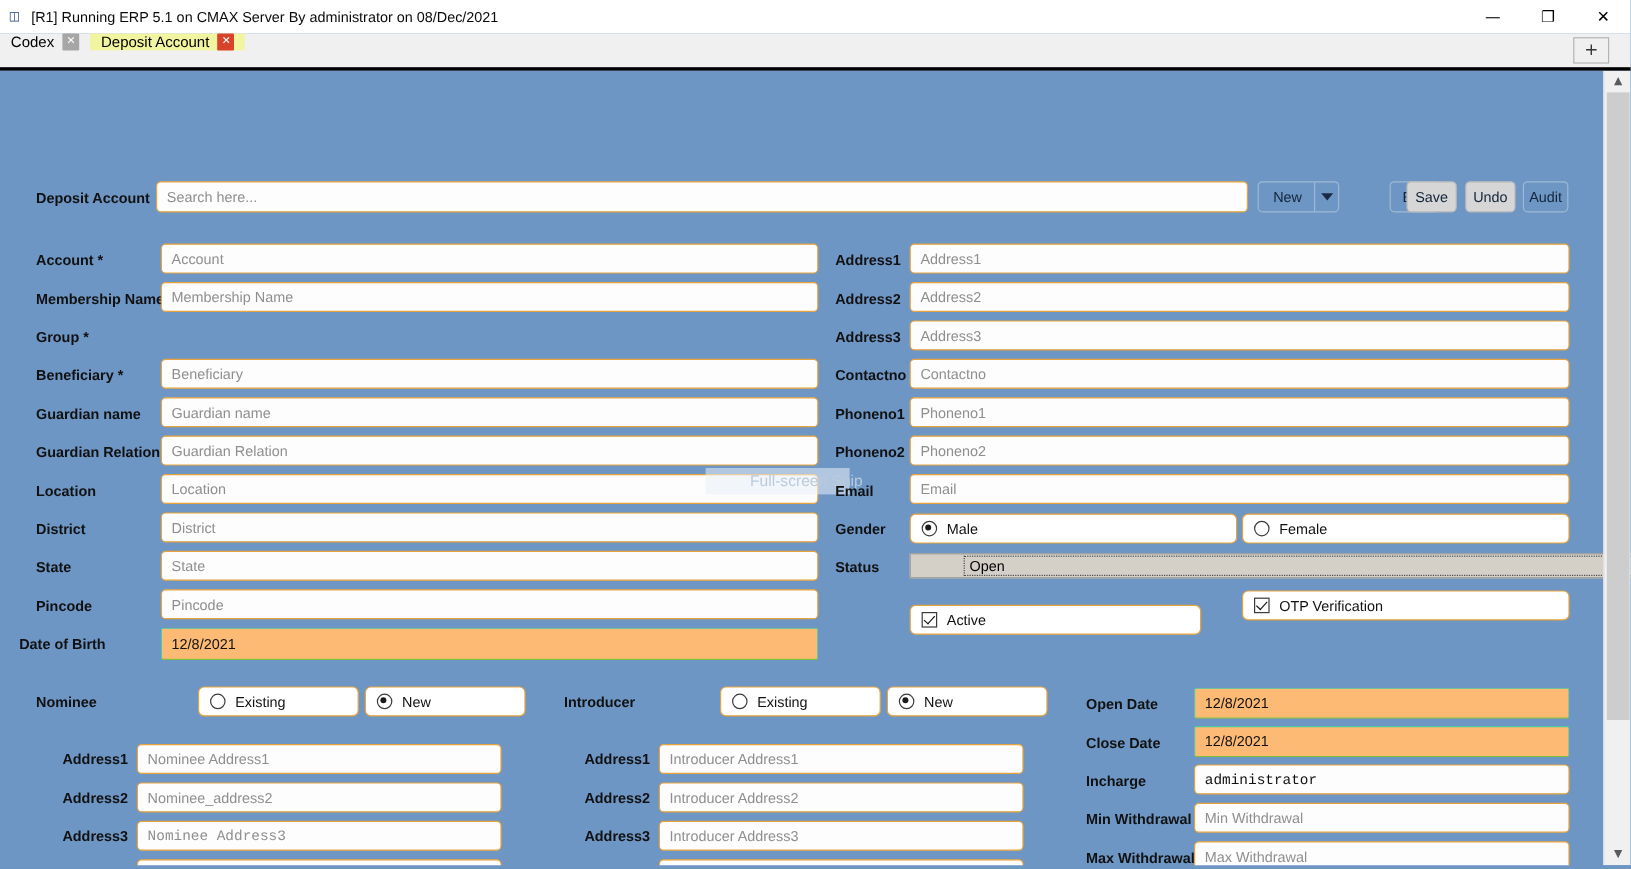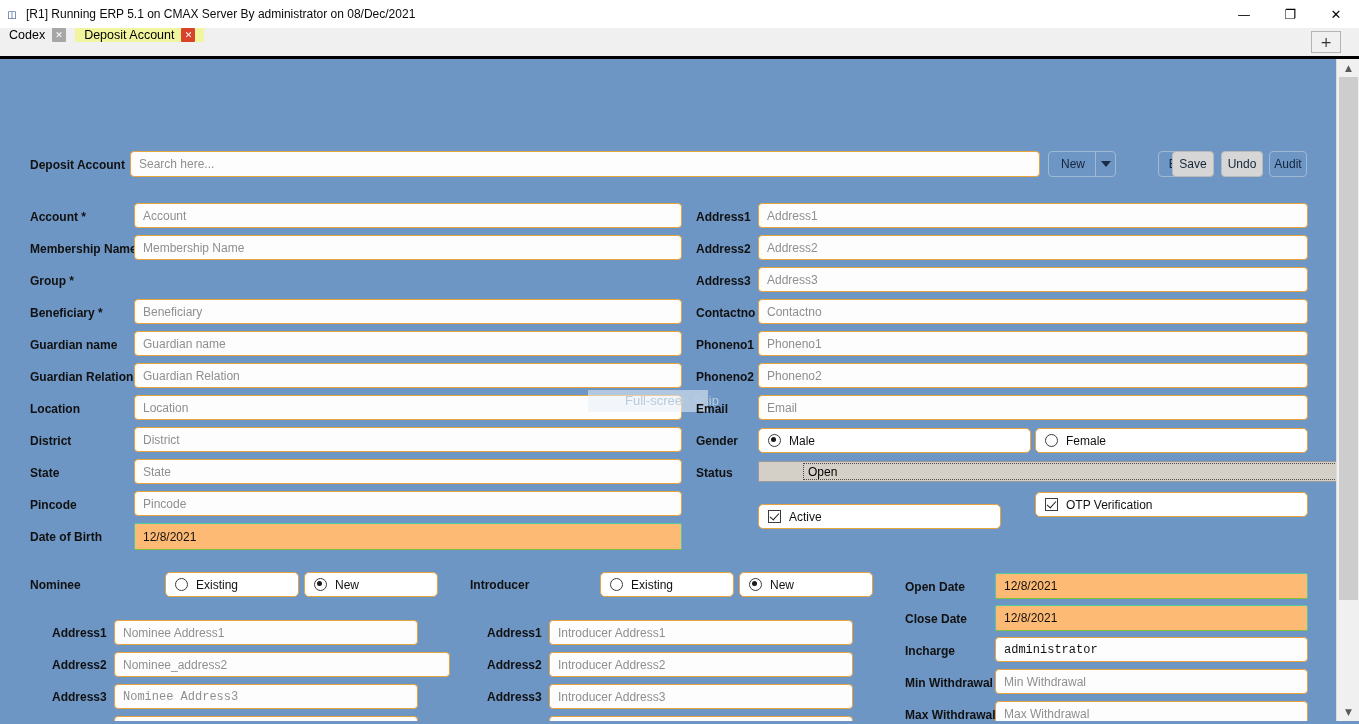--- a/index.html
+++ b/index.html
@@ -338,21 +338,21 @@
 
   <div class="lbl" style="left:30px; top:375px;">District</div>
   <div class="fld" style="left:134px; top:368px; width:548px;">District</div>
 
   <div class="lbl" style="left:30px; top:407px;">State</div>
   <div class="fld" style="left:134px; top:400px; width:548px;">State</div>
 
   <div class="lbl" style="left:30px; top:439px;">Pincode</div>
   <div class="fld" style="left:134px; top:432px; width:548px;">Pincode</div>
 
-  <div class="lbl" style="left:30px; top:471px;">Date of Birth</div>
+  <div class="lbl" style="left:16px; top:471px;">Date of Birth</div>
   <div class="fld greenbox" style="left:134px; top:464px; width:548px; height:27px;">12/8/2021</div>
 
   <div class="lbl" style="left:696px; top:151px;">Address1</div>
   <div class="fld" style="left:758px; top:144px; width:550px;">Address1</div>
 
   <div class="lbl" style="left:696px; top:183px;">Address2</div>
   <div class="fld" style="left:758px; top:176px; width:550px;">Address2</div>
 
   <div class="lbl" style="left:696px; top:215px;">Address3</div>
   <div class="fld" style="left:758px; top:208px; width:550px;">Address3</div>
@@ -404,21 +404,21 @@
   </div>
   <div class="pill" style="left:304px; top:513px; width:134px;">
     <span class="radio on"></span>
     <span>New</span>
   </div>
 
   <div class="lbl" style="left:52px; top:567px;">Address1</div>
   <div class="fld" style="left:114px; top:561px; width:304px;">Nominee Address1</div>
 
   <div class="lbl" style="left:52px; top:599px;">Address2</div>
-  <div class="fld" style="left:114px; top:593px; width:336px;">Nominee_address2</div>
+  <div class="fld" style="left:114px; top:593px; width:304px;">Nominee_address2</div>
 
   <div class="lbl" style="left:52px; top:631px;">Address3</div>
   <div class="fld" style="left:114px; top:625px; width:304px;font-family:Liberation Mono, monospace;">Nominee  Address3</div>
 
   <div class="fld" style="left:114px; top:657px; width:304px;">Nominee Distance</div>
 
   <div class="lbl" style="left:470px; top:519px;">Introducer</div>
   <div class="pill" style="left:600px; top:513px; width:134px;">
     <span class="radio"></span>
     <span>Existing</span>

